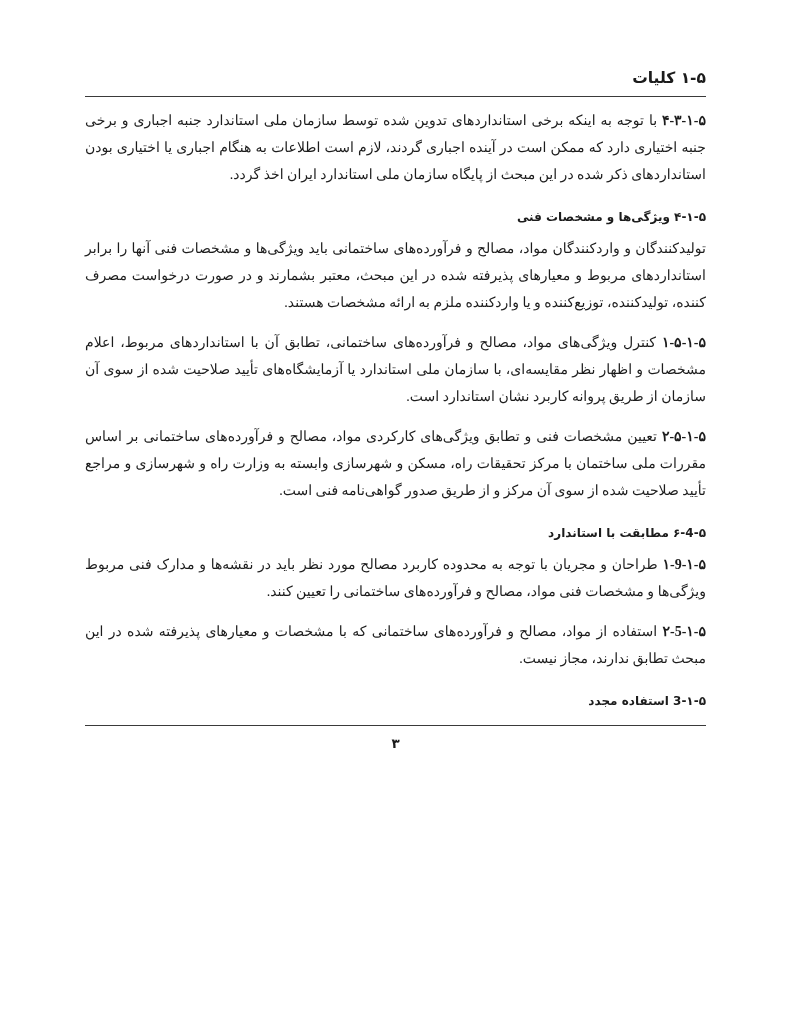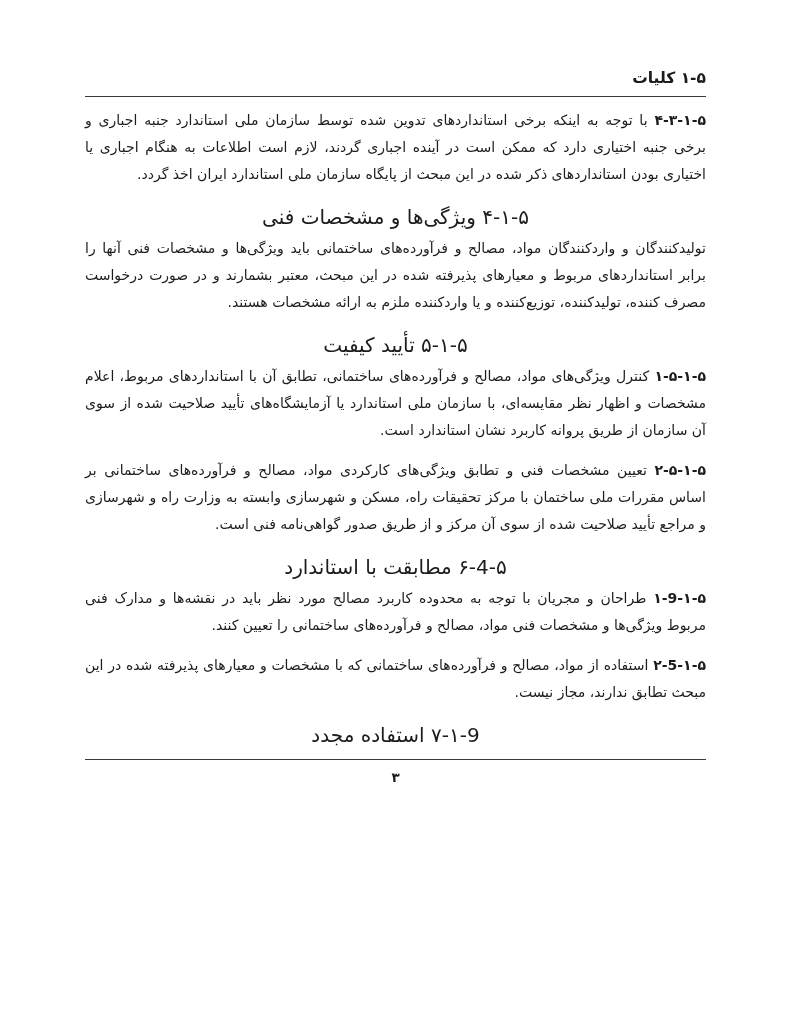--- a/index.html
+++ b/index.html
@@ -16,25 +16,25 @@
     direction:rtl;text-align:justify;
     font-size:14px;line-height:27px;
   }
   .chapter-title{
     font-weight:bold;font-size:15.5px;line-height:24px;margin:0 0 6px 0;
     text-align:right;
   }
   .title-rule{
     border:none;border-top:1.4px solid #3a3a3a;margin:0 0 10px 0;
   }
-  .clause{margin:0 0 13px 0;}
+  .clause{margin:0 0 13px 0;font-family:Liberation Serif, serif;}
   .clause b{font-weight:bold;}
   .section-heading{
-    font-weight:normal;font-size:20px;line-height:24px;
-    margin:17px 0 6px 0;text-align:center;
+    font-weight:bold;font-size:12px;line-height:24px;
+    margin:17px 0 6px 0;text-align:right;
   }
   .footer-rule{
     border:none;border-top:1.2px solid #3a3a3a;margin:12px 0 0 0;
   }
   .page-number{
     text-align:center;font-size:13.5px;font-weight:600;margin-top:4px;
   }
   .watermark{
     position:absolute;top:921px;right:85px;width:621px;
     direction:rtl;text-align:center;
@@ -54,33 +54,32 @@
   <div class="text-block">
 
     <div class="chapter-title">۱-۵ کلیات</div>
     <hr class="title-rule">
 
     <p class="clause"><b>۴-۳-۱-۵</b> <span>با توجه به اینکه برخی استانداردهای تدوین شده توسط سازمان ملی استاندارد جنبه اجباری و برخی جنبه اختیاری دارد که ممکن است در آینده اجباری گردند، لازم است اطلاعات به هنگام اجباری یا اختیاری بودن استانداردهای ذکر شده در این مبحث از پایگاه سازمان ملی استاندارد ایران اخذ گردد.</span></p>
 
     <div class="section-heading">۴-۱-۵ ویژگی‌ها و مشخصات فنی</div>
     <p class="clause">تولیدکنندگان و واردکنندگان مواد، مصالح و فرآورده‌های ساختمانی باید ویژگی‌ها و مشخصات فنی آنها را برابر استانداردهای مربوط و معیارهای پذیرفته شده در این مبحث، معتبر بشمارند و در صورت درخواست مصرف کننده، تولیدکننده، توزیع‌کننده و یا واردکننده ملزم به ارائه مشخصات هستند.</p>
 
-    <div class="section-heading">۵-۱-۵ تأیید کیفیت</div>
 
     <p class="clause"><b>۱-۵-۱-۵</b> <span>کنترل ویژگی‌های مواد، مصالح و فرآورده‌های ساختمانی، تطابق آن با استانداردهای مربوط، اعلام مشخصات و اظهار نظر مقایسه‌ای، با سازمان ملی استاندارد یا آزمایشگاه‌های تأیید صلاحیت شده از سوی آن سازمان از طریق پروانه کاربرد نشان استاندارد است.</span></p>
 
     <p class="clause"><b>۲-۵-۱-۵</b> <span>تعیین مشخصات فنی و تطابق ویژگی‌های کارکردی مواد، مصالح و فرآورده‌های ساختمانی بر اساس مقررات ملی ساختمان با مرکز تحقیقات راه، مسکن و شهرسازی وابسته به وزارت راه و شهرسازی و مراجع تأیید صلاحیت شده از سوی آن مرکز و از طریق صدور گواهی‌نامه فنی است.</span></p>
 
     <div class="section-heading">۶-4-۵ مطابقت با استاندارد</div>
 
     <p class="clause"><b>۱-9-۱-۵</b> <span>طراحان و مجریان با توجه به محدوده کاربرد مصالح مورد نظر باید در نقشه‌ها و مدارک فنی مربوط ویژگی‌ها و مشخصات فنی مواد، مصالح و فرآورده‌های ساختمانی را تعیین کنند.</span></p>
 
     <p class="clause"><b>۲-5-۱-۵</b> <span>استفاده از مواد، مصالح و فرآورده‌های ساختمانی که با مشخصات و معیارهای پذیرفته شده در این مبحث تطابق ندارند، مجاز نیست.</span></p>
 
-    <div class="section-heading">۷-۱-9 استفاده مجدد</div>
+    <div class="section-heading">3-۱-۵ استفاده مجدد</div>
 
     <hr class="footer-rule">
     <div class="page-number">۳</div>
 
   </div>
 
 
 </div>
 
 </body></html>

